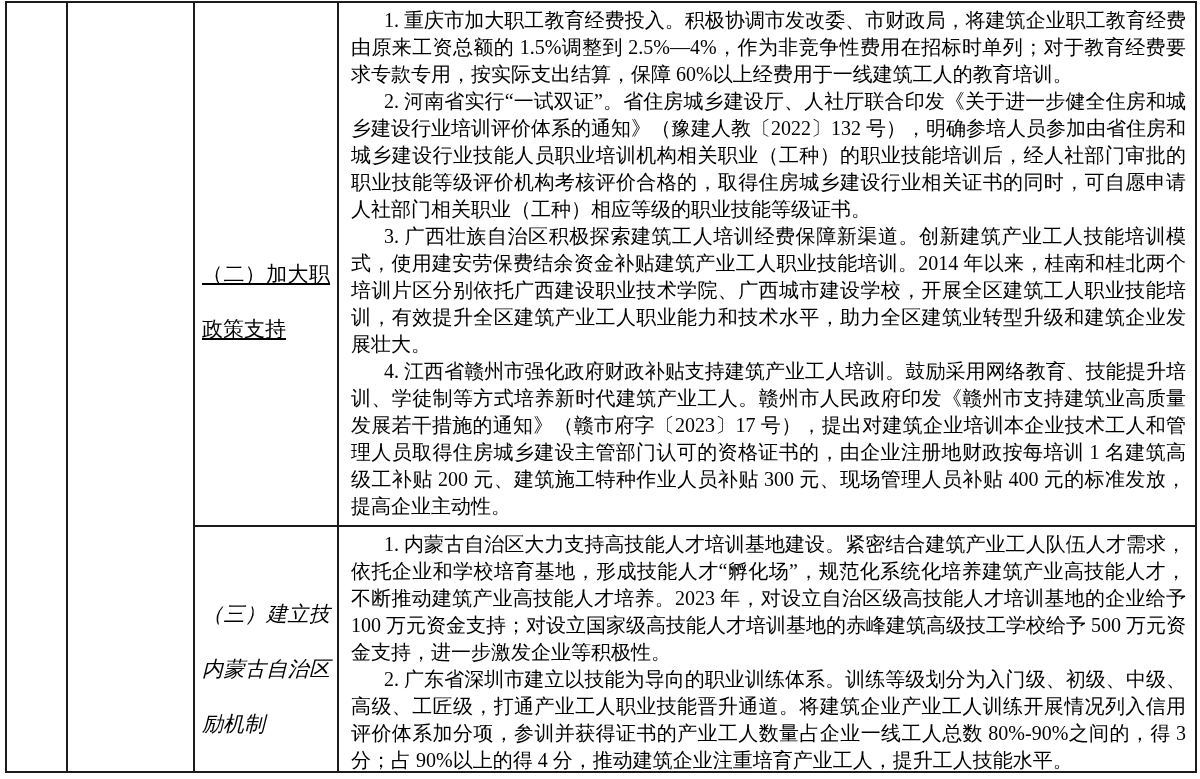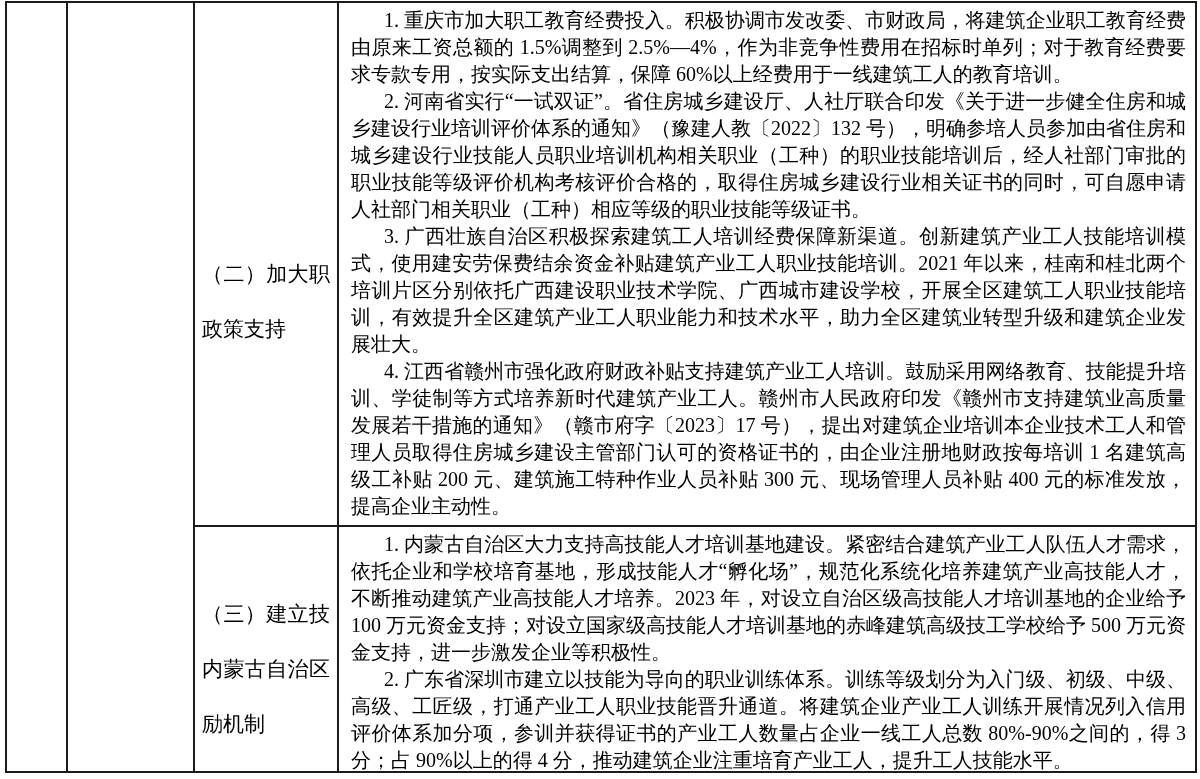--- a/index.html
+++ b/index.html
@@ -66,22 +66,22 @@
     display: flex;
     align-items: center;
     justify-content: center;
   }
   .hdrblock {
     width: 128px;
     font-size: 21px;
     line-height: 55px;
     letter-spacing: 0;
   }
-  .trow.first .hdrblock { margin-top: 76px; }
-  .trow.second .hdrblock { margin-top: 40px; }
+  .trow.first .hdrblock { margin-top: 76px; text-decoration: underline; }
+  .trow.second .hdrblock { margin-top: 40px; font-style: italic; }
   .hl {
     text-align: justify;
     text-align-last: justify;
     white-space: nowrap;
   }
   .hl.last {
     text-align-last: left;
   }
   
   .content {
@@ -116,21 +116,21 @@
       <div class="trow first">
         <div class="hdr">
           <div class="hdrblock">
             <div class="hl">（二）加大职</div>
             <div class="hl last">政策支持</div>
           </div>
         </div>
         <div class="content">
           <p><b>1. 重庆市</b><span>加大职工教育经费投入。积极协调市发改委、市财政局，将建筑企业职工教育经费由原来工资总额的 1.5%调整到 2.5%—4%，作为非竞争性费用在招标时单列；对于教育经费要求专款专用，按实际支出结算，保障 60%以上经费用于一线建筑工人的教育培训。</span></p>
           <p><b>2. 河南省</b><span>实行“一试双证”。省住房城乡建设厅、人社厅联合印发《关于进一步健全住房和城乡建设行业培训评价体系的通知》（豫建人教〔2022〕132 号），明确参培人员参加由省住房和城乡建设行业技能人员职业培训机构相关职业（工种）的职业技能培训后，经人社部门审批的职业技能等级评价机构考核评价合格的，取得住房城乡建设行业相关证书的同时，可自愿申请人社部门相关职业（工种）相应等级的职业技能等级证书。</span></p>
-          <p><b>3. 广西壮族自治区</b><span>积极探索建筑工人培训经费保障新渠道。创新建筑产业工人技能培训模式，使用建安劳保费结余资金补贴建筑产业工人职业技能培训。2021 年以来，桂南和桂北两个培训片区分别依托广西建设职业技术学院、广西城市建设学校，开展全区建筑工人职业技能培训，有效提升全区建筑产业工人职业能力和技术水平，助力全区建筑业转型升级和建筑企业发展壮大。</span></p>
+          <p><b>3. 广西壮族自治区</b><span>积极探索建筑工人培训经费保障新渠道。创新建筑产业工人技能培训模式，使用建安劳保费结余资金补贴建筑产业工人职业技能培训。2014 年以来，桂南和桂北两个培训片区分别依托广西建设职业技术学院、广西城市建设学校，开展全区建筑工人职业技能培训，有效提升全区建筑产业工人职业能力和技术水平，助力全区建筑业转型升级和建筑企业发展壮大。</span></p>
           <p><b>4. 江西省赣州市</b><span>强化政府财政补贴支持建筑产业工人培训。鼓励采用网络教育、技能提升培训、学徒制等方式培养新时代建筑产业工人。赣州市人民政府印发《赣州市支持建筑业高质量发展若干措施的通知》（赣市府字〔2023〕17 号），提出对建筑企业培训本企业技术工人和管理人员取得住房城乡建设主管部门认可的资格证书的，由企业注册地财政按每培训 1 名建筑高级工补贴 200 元、建筑施工特种作业人员补贴 300 元、现场管理人员补贴 400 元的标准发放，提高企业主动性。</span></p>
         </div>
       </div>
 
       <div class="trow second">
         <div class="hdr">
           <div class="hdrblock">
             <div class="hl">（三）建立技</div>
             <div class="hl">内蒙古自治区</div>
             <div class="hl last">励机制</div>

